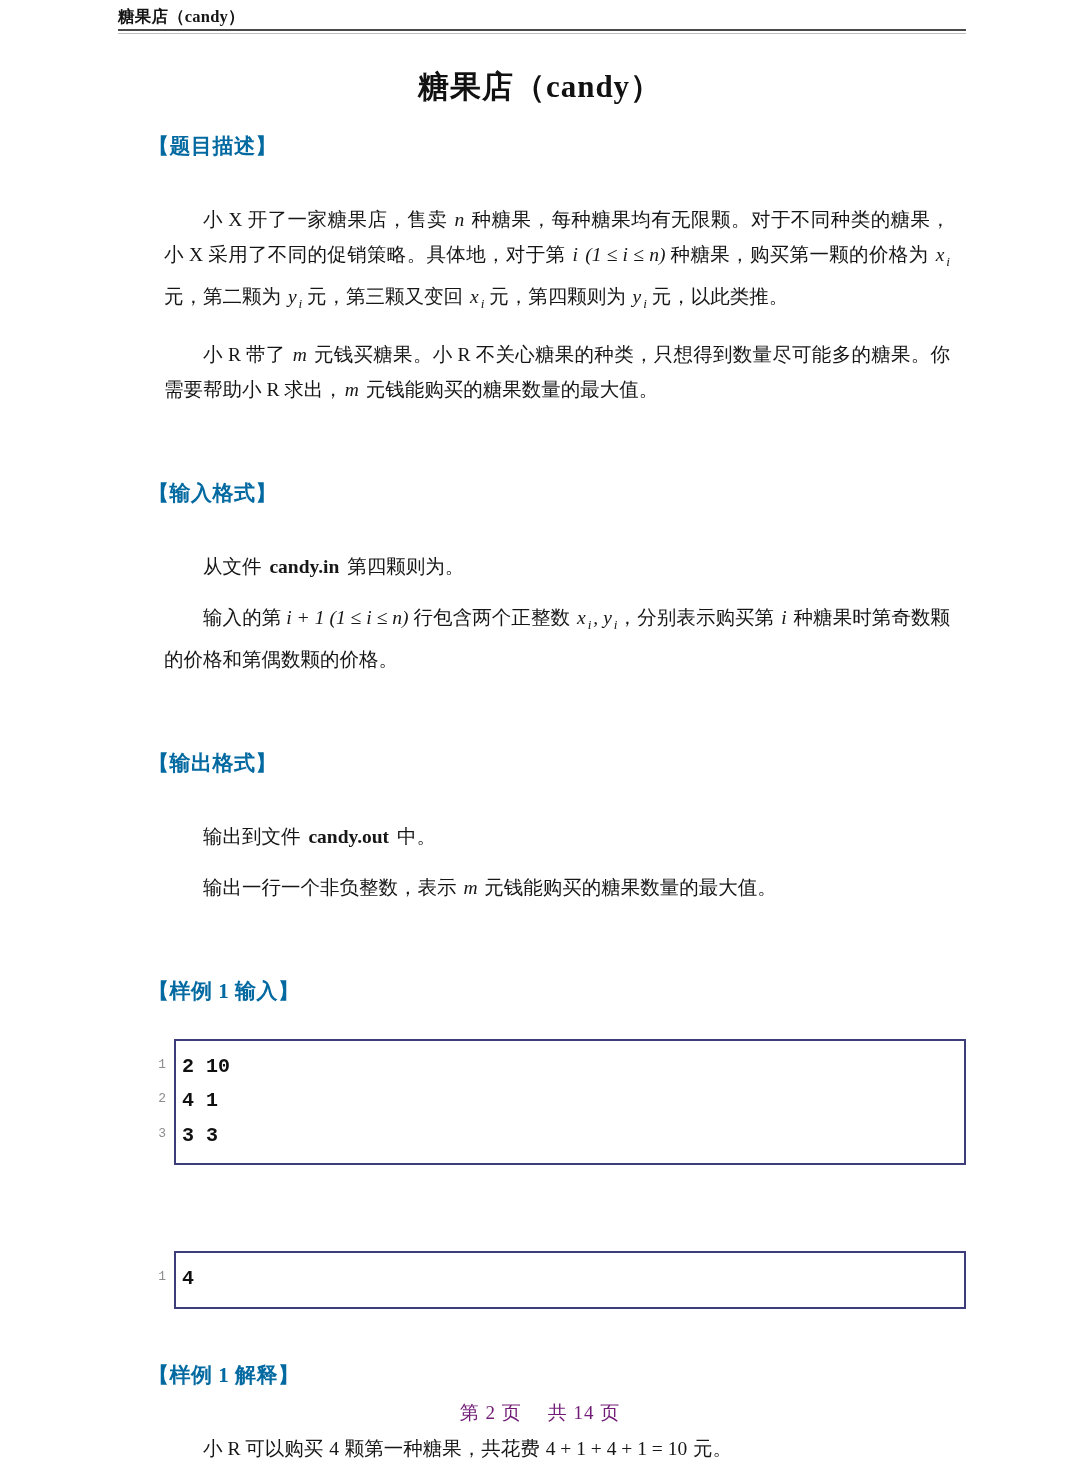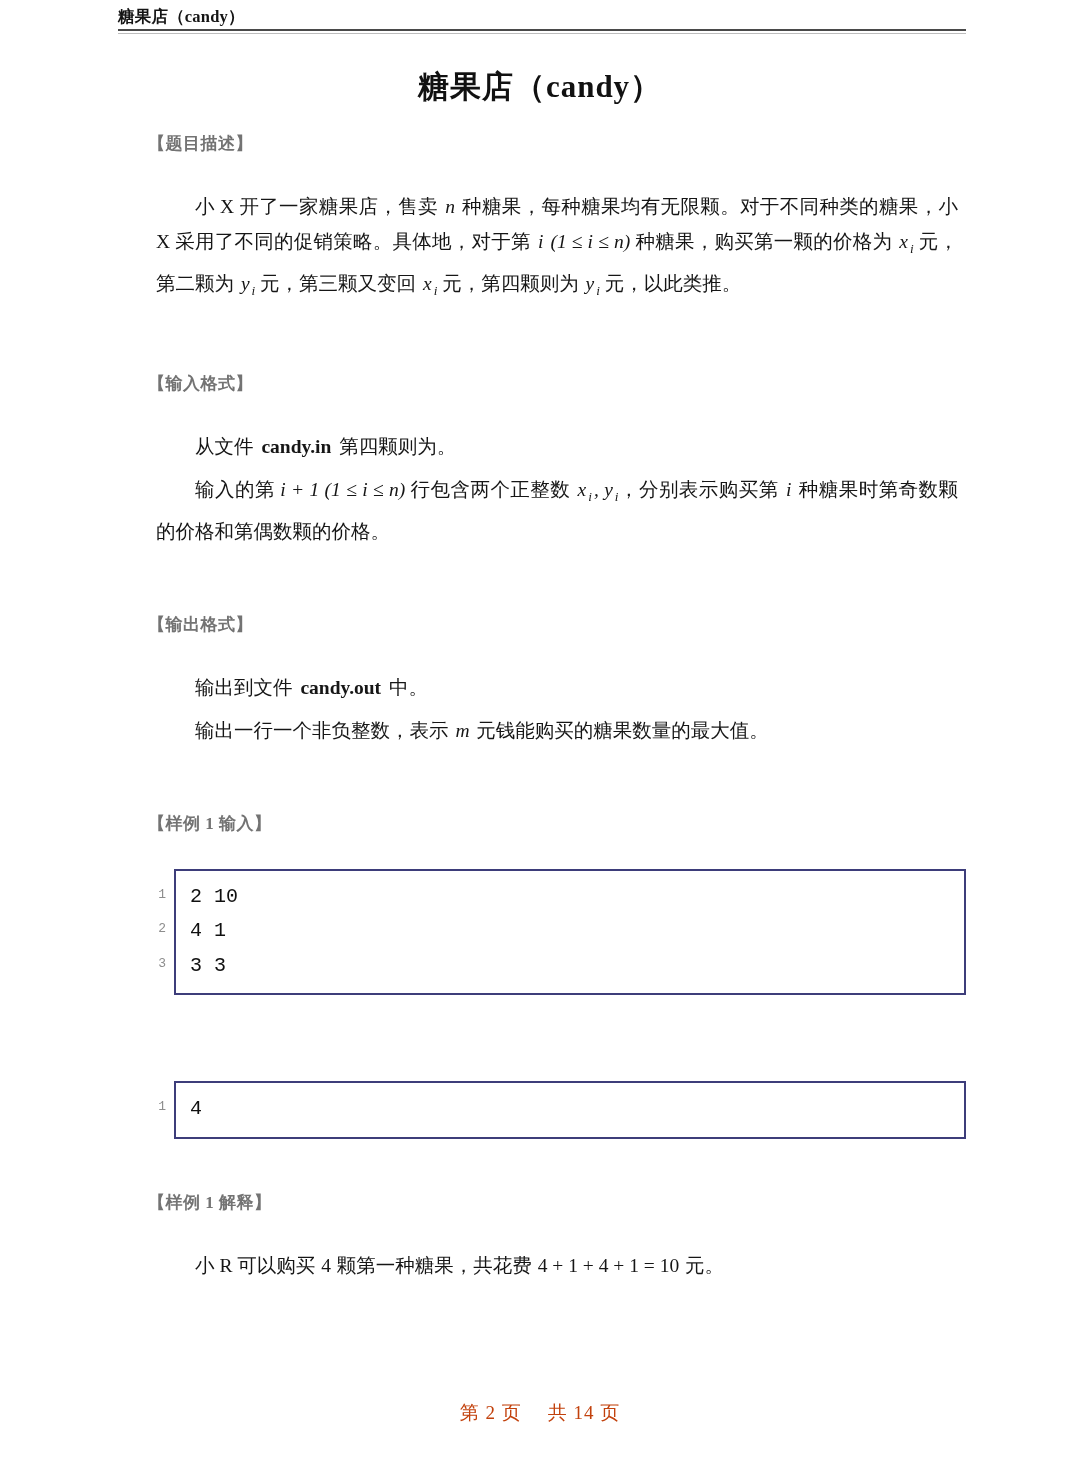--- a/index.html
+++ b/index.html
@@ -72,31 +72,31 @@
 
   
   .content {
     position: absolute;
     left: 148px;
     top: 132px;
     width: 818px;
   }
 
   h2.section {
-    font-size: 17px;
+    font-size: 21px;
     font-weight: 700;
     margin: 0;
     letter-spacing: 0.5px;
-    color: #737373;
+    color: #0369a1;
   }
 
   p.para {
     font-size: 19.5px;
     line-height: 35px;
-    margin: 8px;
+    margin: 16px;
     text-indent: 2em;
     text-align: justify;
     text-justify: inter-ideograph;
     color: #161616;
   }
 
   .m   { font-family: "Liberation Serif", serif; font-style: italic; padding: 0 2px; }
   .mi  { font-family: "Liberation Serif", serif; font-style: italic; }
   .num { font-family: "Liberation Serif", serif; font-style: normal; padding: 0 1px; }
   .fname { font-family: "Liberation Serif", serif; font-weight: 600; padding: 0 3px; }
@@ -124,41 +124,42 @@
     font-family: "Liberation Mono", "DejaVu Sans Mono", monospace;
     font-size: 13px;
     line-height: 34.5px;
     color: #8d8d8d;
     user-select: none;
   }
   .codebox {
     flex: 1 1 auto;
     border: 2px solid #3d3d7a;
     background: #ffffff;
-    padding: 9px 0 10px 14px;
+    padding: 9px 0 10px 6px;
     box-sizing: border-box;
+    font-weight: bold;
   }
   .codebox pre {
     margin: 0;
     font-family: "Liberation Mono", "DejaVu Sans Mono", monospace;
     font-size: 20px;
     line-height: 34.5px;
     color: #101010;
     white-space: pre;
   }
 
   
   .footer {
     position: absolute;
     left: 0;
     top: 1400px;
     width: 1080px;
     text-align: center;
     font-size: 19px;
-    color: #c2410c;
+    color: #701a75;
     letter-spacing: 1px;
   }
   .footer .gap { display: inline-block; width: 26px; }
 </style>
 </head>
 <body>
 
 <div class="page">
 
   <div class="header">
@@ -168,20 +169,21 @@
 
   <div class="doc-title">糖果店（candy）</div>
 
   <div class="content">
 
     <h2 class="section">【题目描述】</h2>
     <div class="sp-head"></div>
 
     <p class="para"><span>小 X 开了一家糖果店，售卖 </span><span class="m">n</span><span> 种糖果，每种糖果均有无限颗。对于不同种类的糖果，小 X 采用了不同的促销策略。具体地，对于第 </span><span class="m">i</span><span class="mi"> (1 ≤ i ≤ n)</span><span> 种糖果，购买第一颗的价格为 </span><span class="m">x</span><sub>i</sub><span> 元，第二颗为 </span><span class="m">y</span><sub>i</sub><span> 元，第三颗又变回 </span><span class="m">x</span><sub>i</sub><span> 元，第四颗则为 </span><span class="m">y</span><sub>i</sub><span> 元，以此类推。</span></p>
 
+    <p class="para"><span>小 R 带了 </span><span class="m">m</span><span> 元钱买糖果。小 R 不关心糖果的种类，只想得到数量尽可能多的糖果。你需要帮助小 R 求出，</span><span class="m">m</span><span> 元钱能购买的糖果数量的最大值。</span></p>
 
     <div class="sp-sect"></div>
 
     <h2 class="section">【输入格式】</h2>
     <div class="sp-head"></div>
 
     <p class="para"><span>从文件 </span><span class="fname">candy.in</span><span> 第四颗则为。</span></p>
 
 
     <p class="para"><span>输入的第 </span><span class="mi">i + 1 (1 ≤ i ≤ n)</span><span> 行包含两个正整数 </span><span class="m">x</span><sub>i</sub><span class="m">, y</span><sub>i</sub><span>，分别表示购买第 </span><span class="m">i</span><span> 种糖果时第奇数颗的价格和第偶数颗的价格。</span></p>

